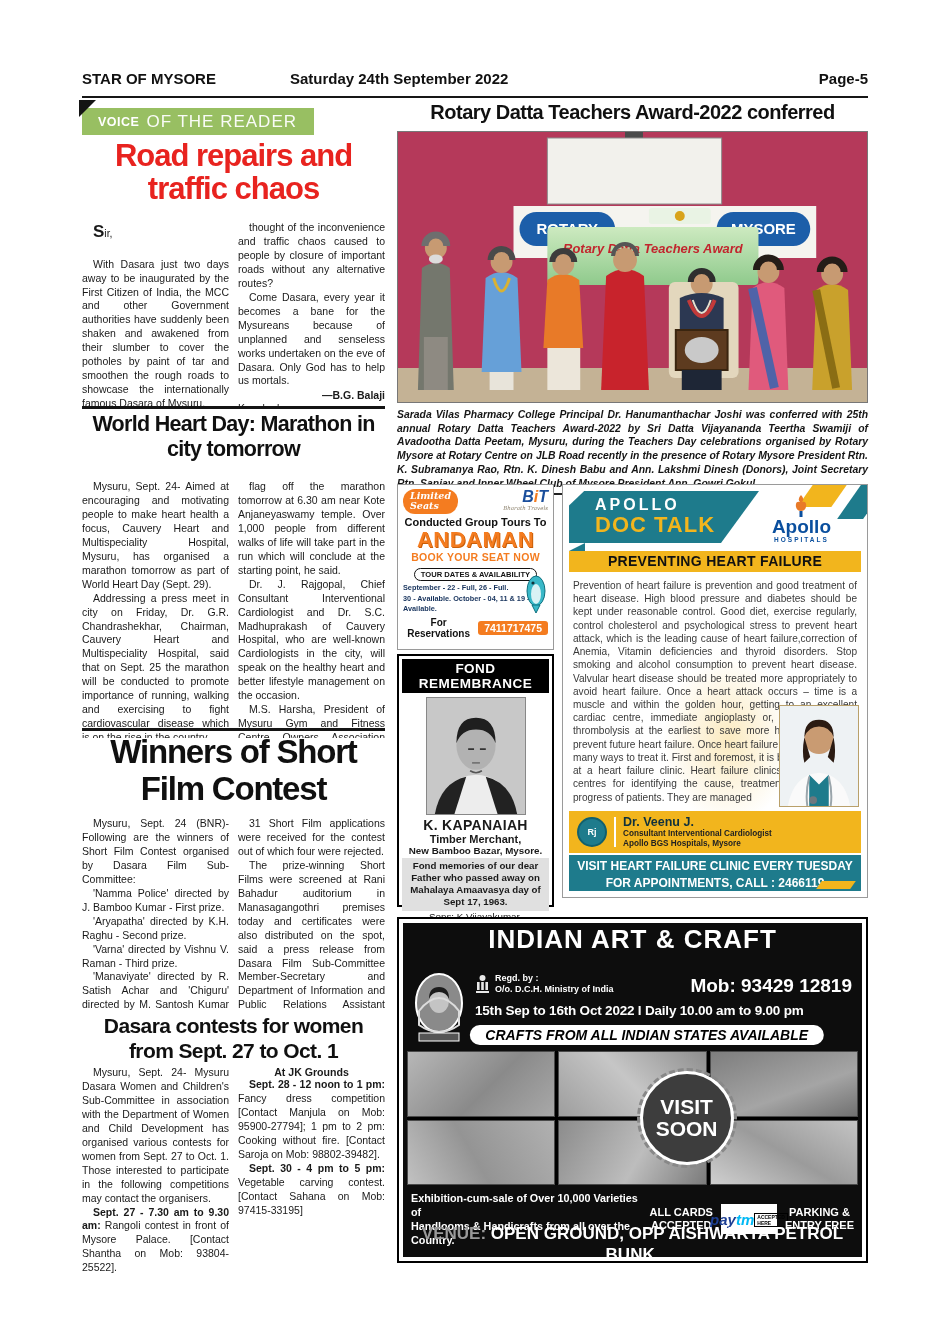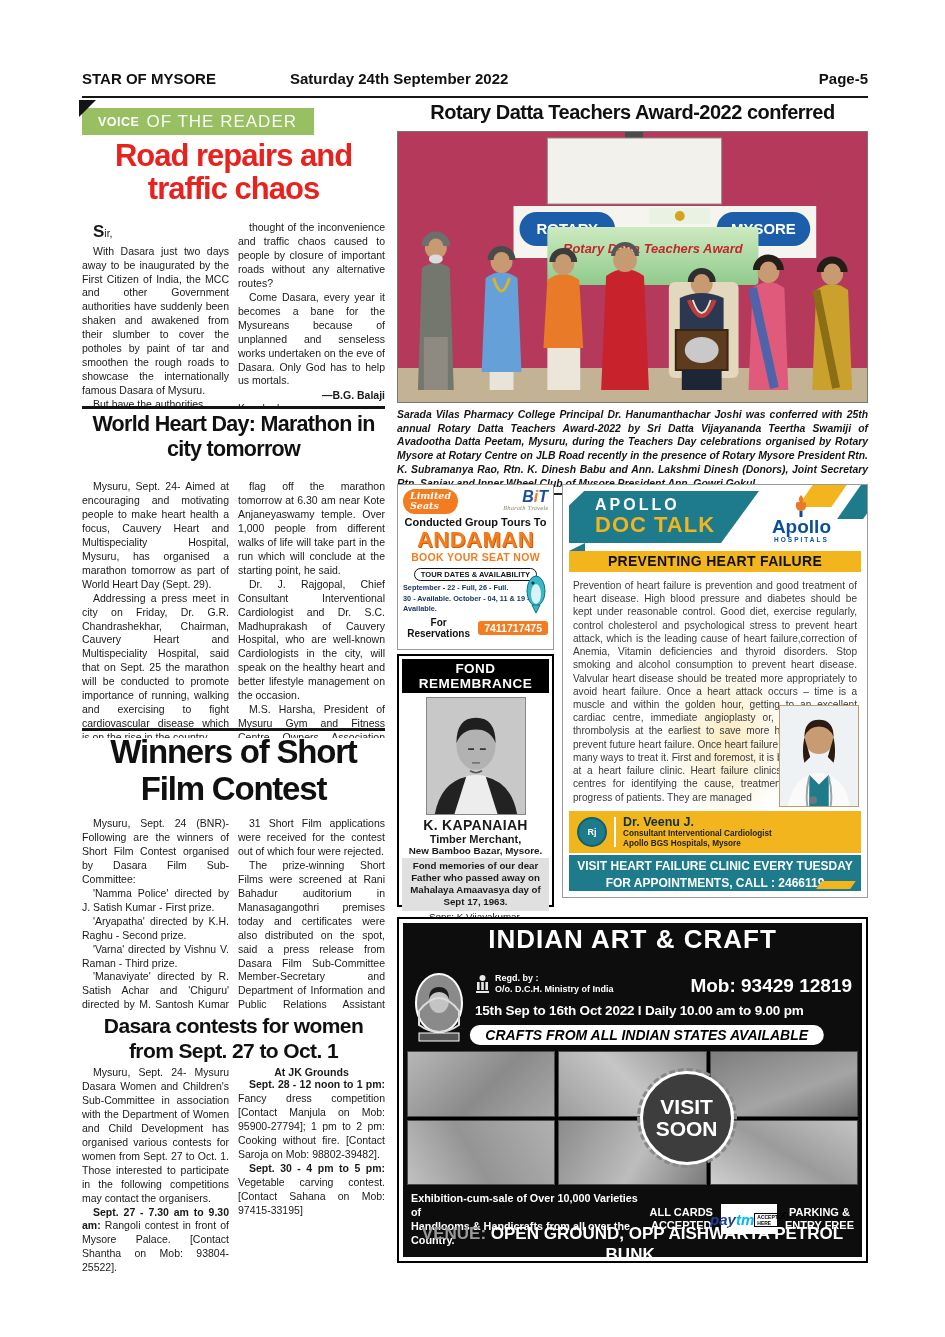--- a/index.html
+++ b/index.html
@@ -32,21 +32,21 @@
 .rule1{top:406px}.rule2{top:728px}
 
 
 .body2col{position:absolute;left:82px;width:303px;display:flex;gap:9px;overflow:hidden}
 .b-road{top:221px;height:186px}
 .b-heart{top:480px;height:258px}
 .b-film{top:817px;height:194px}
 .b-dasara{top:1066px;height:224px}
 .col{width:147px}
 .col p{font-size:10.5px;line-height:1.33;text-align:justify;text-indent:11px;color:#191919}
-.sir{font-size:10.5px;line-height:1.2;margin-bottom:1px}
+.sir{font-size:10.5px;line-height:1.2;margin-bottom:14px}
 .sir::first-letter{font-size:17px;font-weight:bold}
 .byline{font-weight:bold;text-align:right;font-size:10.5px;margin-top:1px}
 .sig{font-size:10.5px;line-height:1.38}
 .jk-head{font-weight:bold;text-align:center;font-size:10.6px}
 
 
 .hl-rotary{position:absolute;left:397px;top:101px;width:471px;text-align:center;
   font-size:20px;font-weight:bold;letter-spacing:-.5px;color:#101010}
 .photo{position:absolute;left:397px;top:131px;width:471px;height:272px;border:1px solid #777}
 .caption{position:absolute;left:397px;top:408px;width:471px;font-size:10.4px;font-weight:bold;
@@ -207,21 +207,21 @@
         <p>M.S. Harsha, President of Mysuru Gym and Fitness Centre Owners Association and others were present at the press meet.</p>
       </div>
   </div>
 
   <div class="rule rule2"></div>
 
   <div class="hl hl-film">Winners of Short Film Contest</div>
   <div class="body2col b-film">
     <div class="col">
         <p>Mysuru, Sept. 24 (BNR)- Following are the winners of Short Film Contest organised by Dasara Film Sub-Committee:</p>
-        <p>'Namma Police' directed by J. Satish Kumar - First prize.</p>
+        <p>'Namma Police' directed by J. Bamboo Kumar - First prize.</p>
         <p>'Aryapatha' directed by K.H. Raghu - Second prize.</p>
         <p>'Varna' directed by Vishnu V. Raman - Third prize.</p>
         <p>'Manaviyate' directed by R. Satish Achar and 'Chiguru' directed by M. Santosh Kumar - Consolation prizes. A total of</p>
       </div>
     <div class="col">
         <p>31 Short Film applications were received for the contest out of which four were rejected.</p>
         <p>The prize-winning Short Films were screened at Rani Bahadur auditorium in Manasagangothri premises today and certificates were also distributed on the spot, said a press release from Dasara Film Sub-Committee Member-Secretary and Department of Information and Public Relations Assistant Director T.K. Harish.</p>
       </div>
   </div>
 

